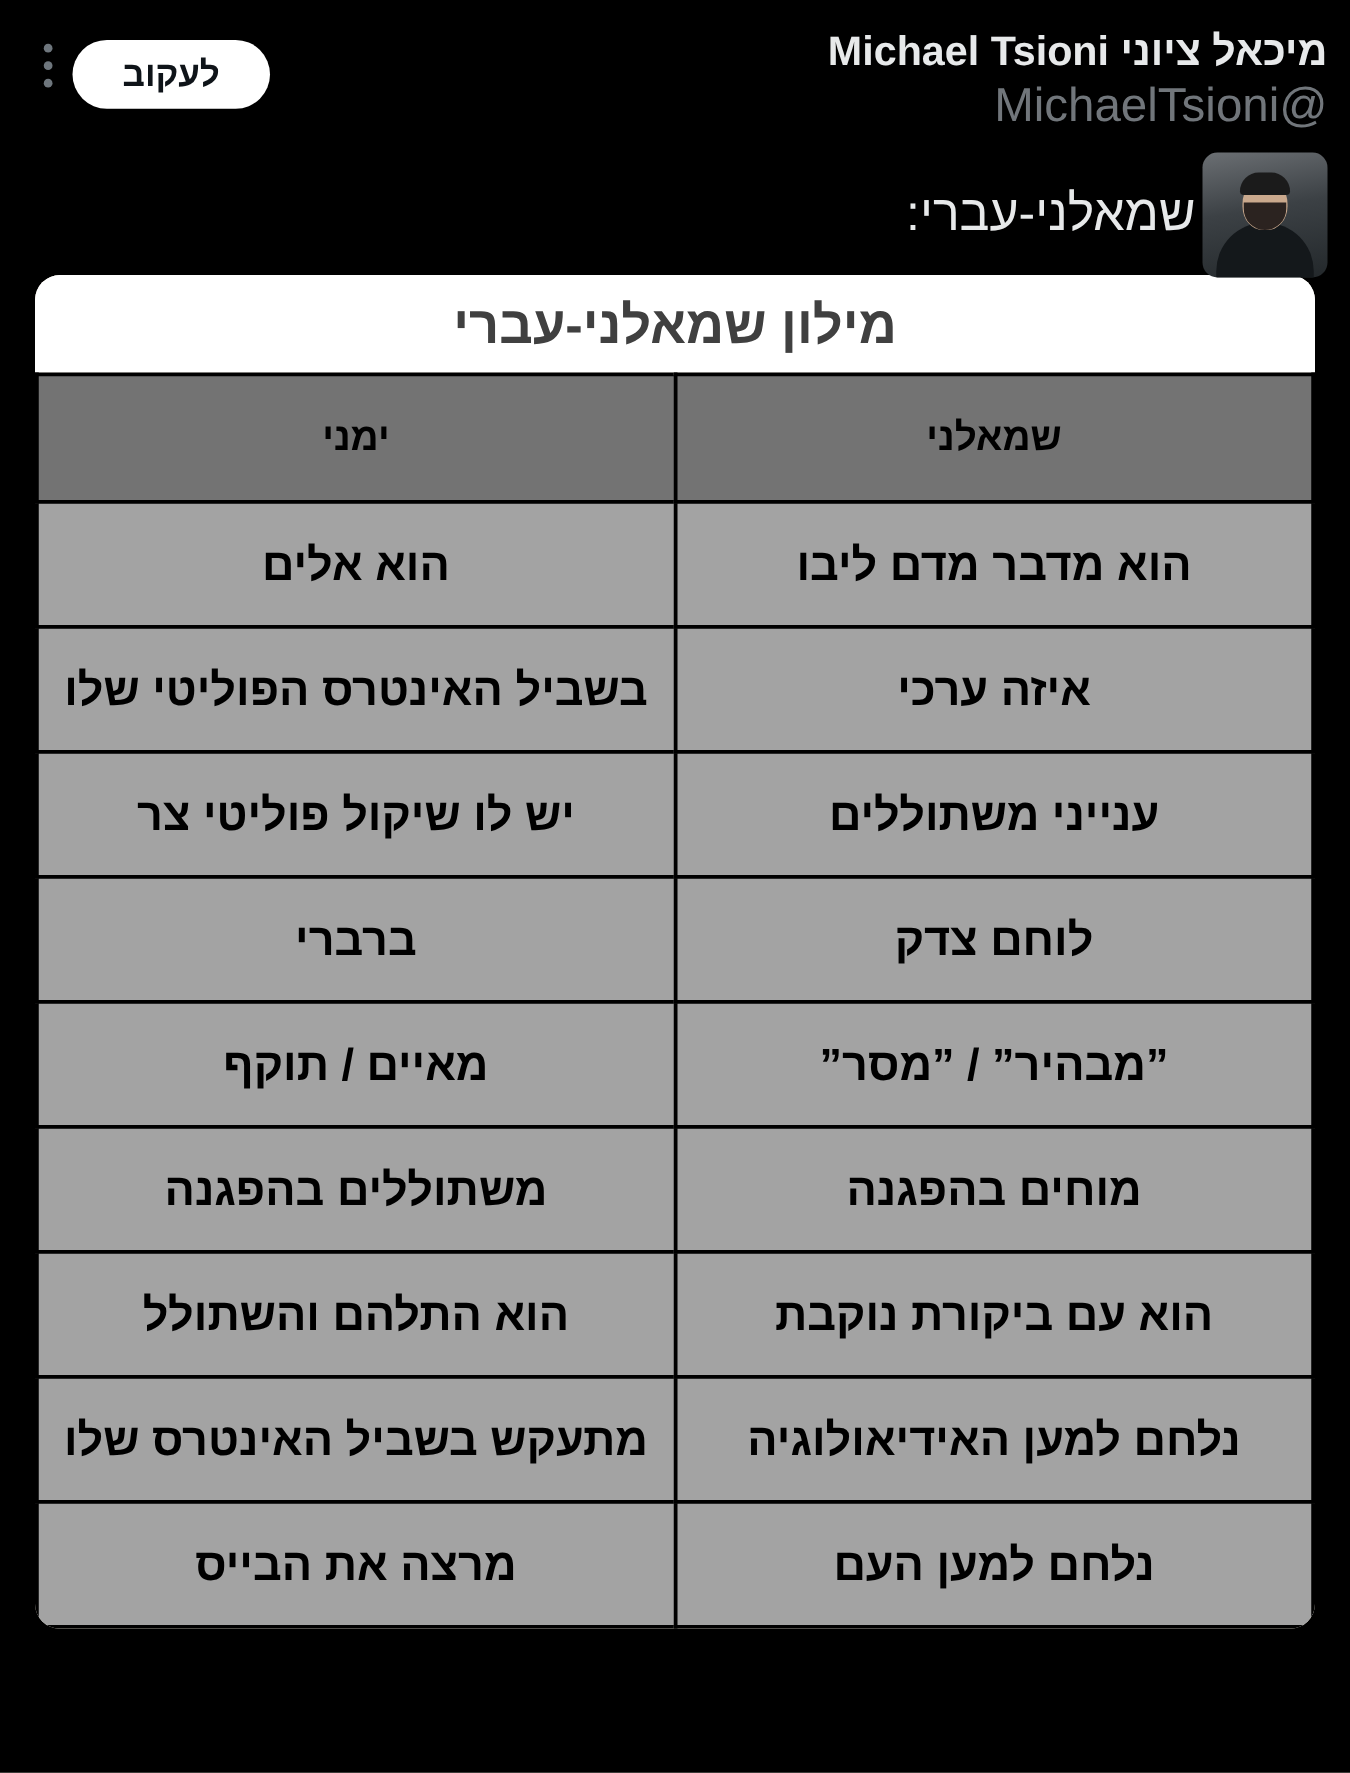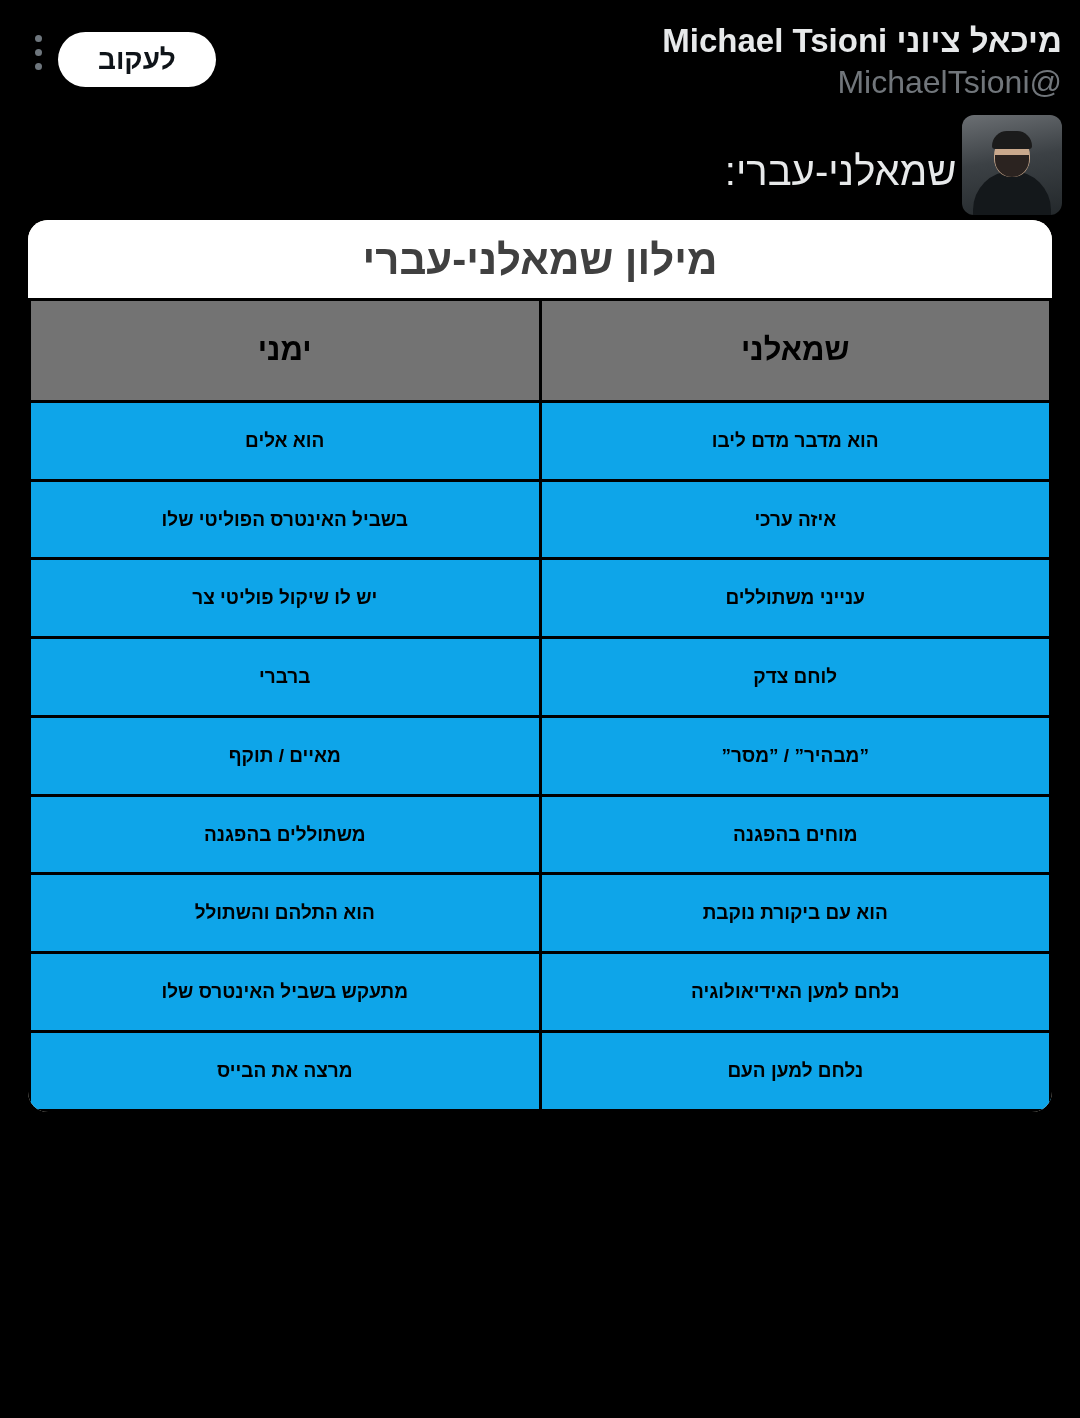--- a/index.html
+++ b/index.html
@@ -71,21 +71,21 @@
     padding-top: 8px;
   }
   .display-name {
     color: #e7e9ea;
     font-size: 33px;
     font-weight: 700;
     white-space: nowrap;
   }
   .handle {
     color: #71767b;
-    font-size: 32px;
+    font-size: 38px;
     font-weight: 400;
     white-space: nowrap;
     margin-top: 4px;
     margin-left: 18px;
   }
   .avatar {
     width: 100px;
     height: 100px;
     border-radius: 12px;
     background: linear-gradient(170deg, #6b6f73 0%, #3c4145 45%, #23282b 100%);
@@ -160,26 +160,26 @@
     padding: 16px 0 14px 0;
   }
   table.dict {
     width: 100%;
     border-collapse: collapse;
     table-layout: fixed;
   }
   table.dict th, table.dict td {
     border: 3px solid #000000;
     text-align: center;
-    font-size: 19px;
+    font-size: 36px;
     font-weight: 700;
     color: #000000;
     padding: 26px 14px;
     line-height: 1.25;
-    background: #0ea5e9;
+    background: #a3a3a3;
   }
   table.dict th {
     background: #737373;
     font-size: 31px;
     padding: 30px 14px;
   }
   table.dict tr:first-child th { border-top: 3px solid #000; }
   table.dict td.two-line { padding: 4px 14px; }
 </style>
 </head>

